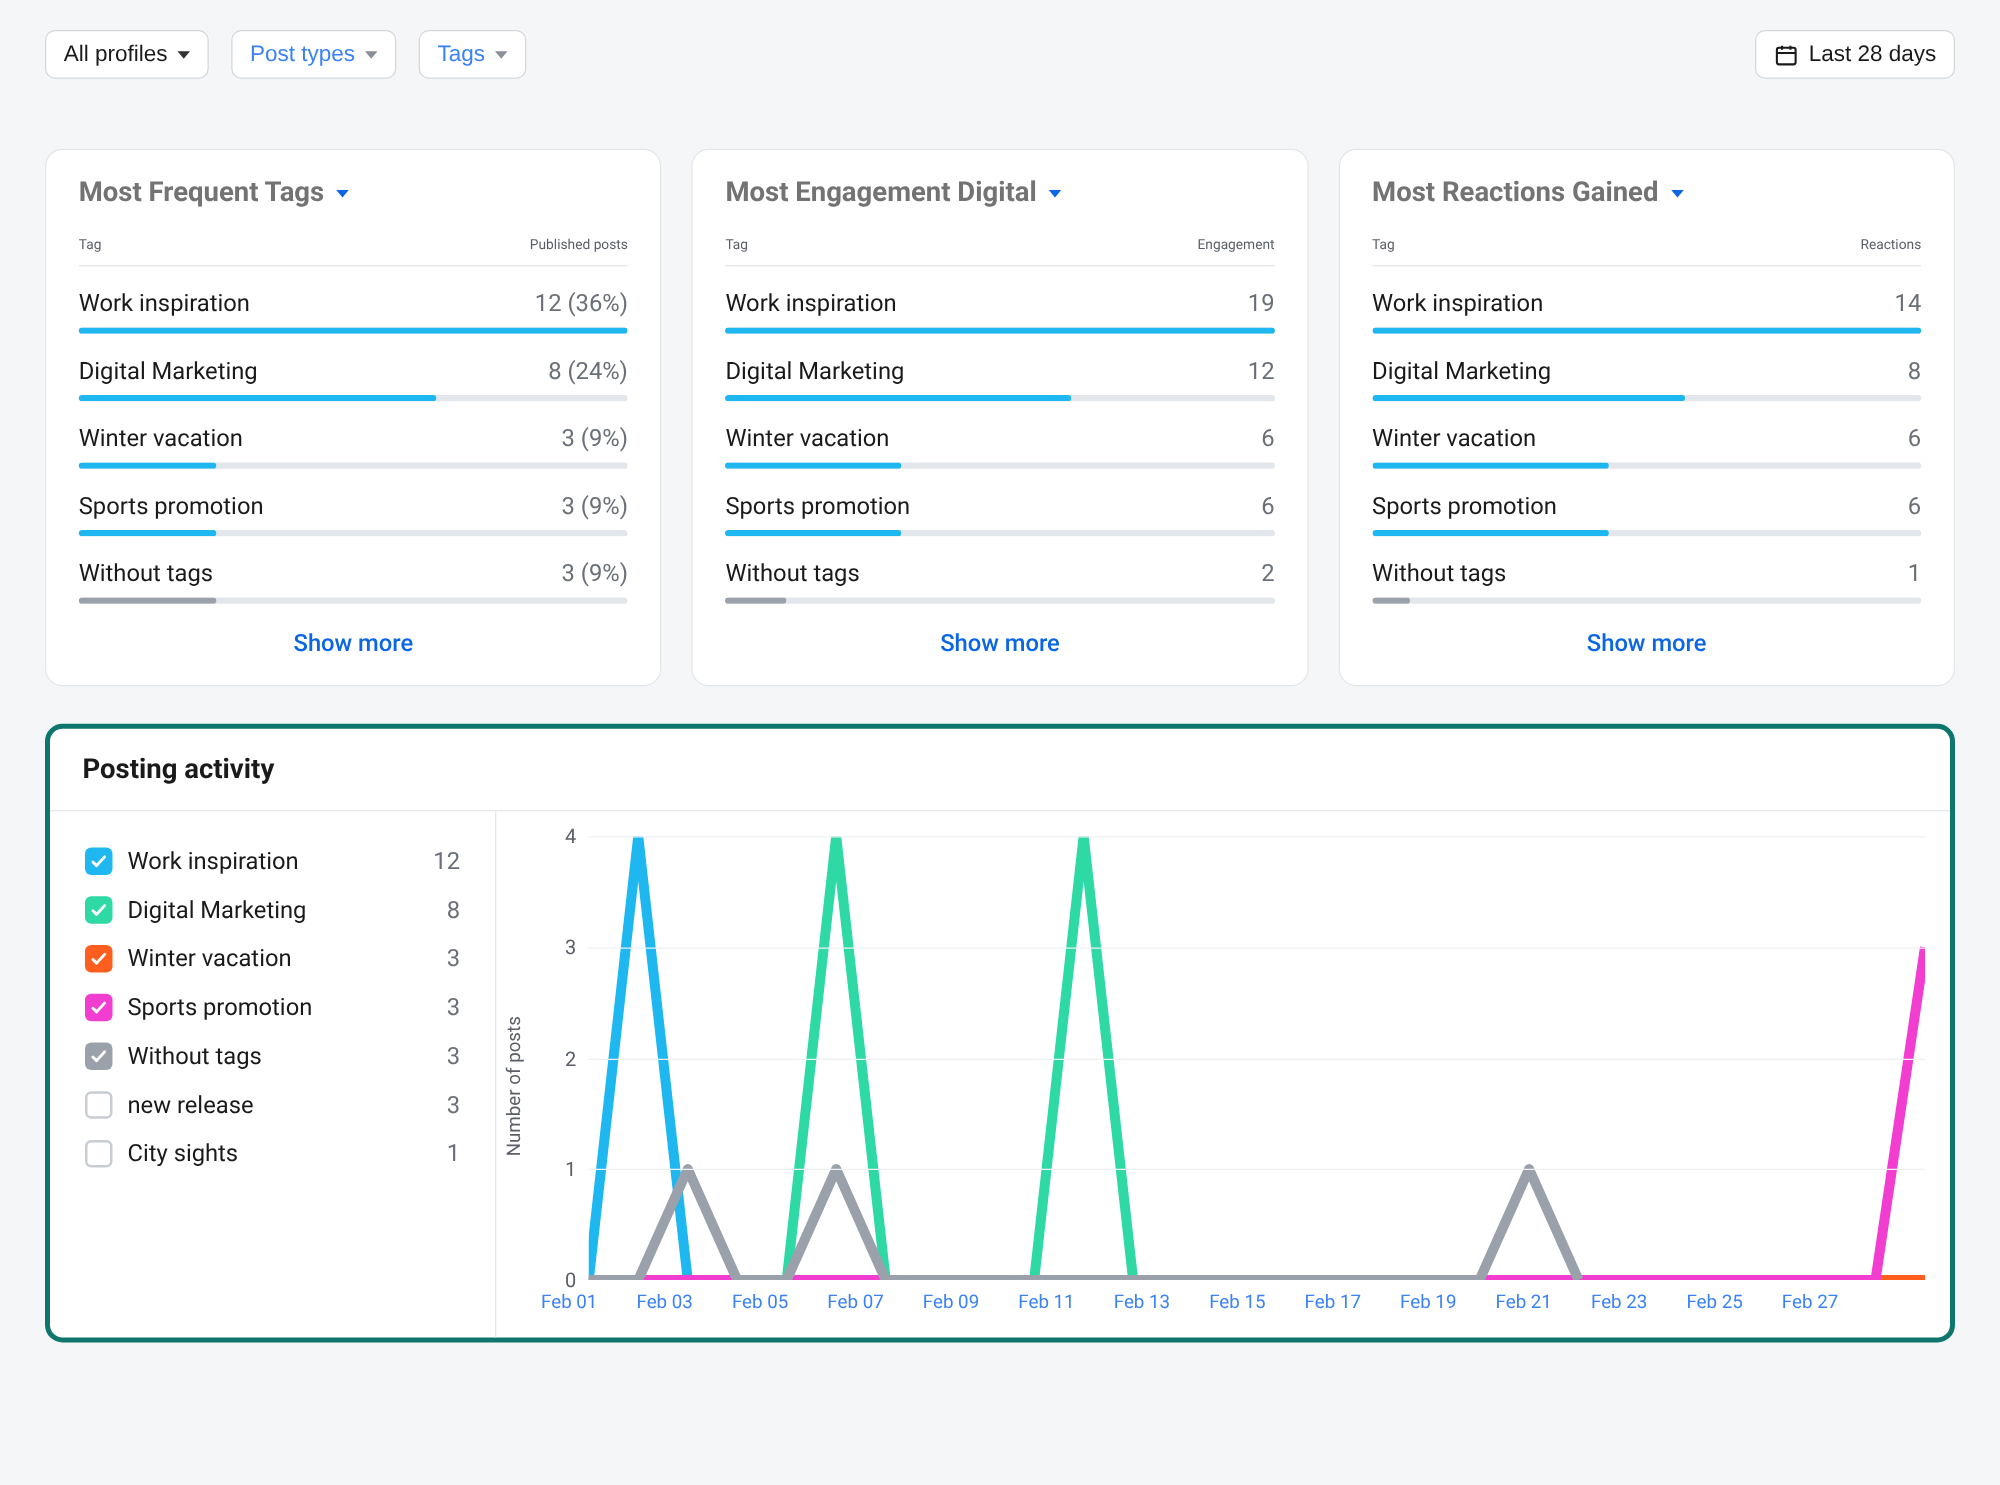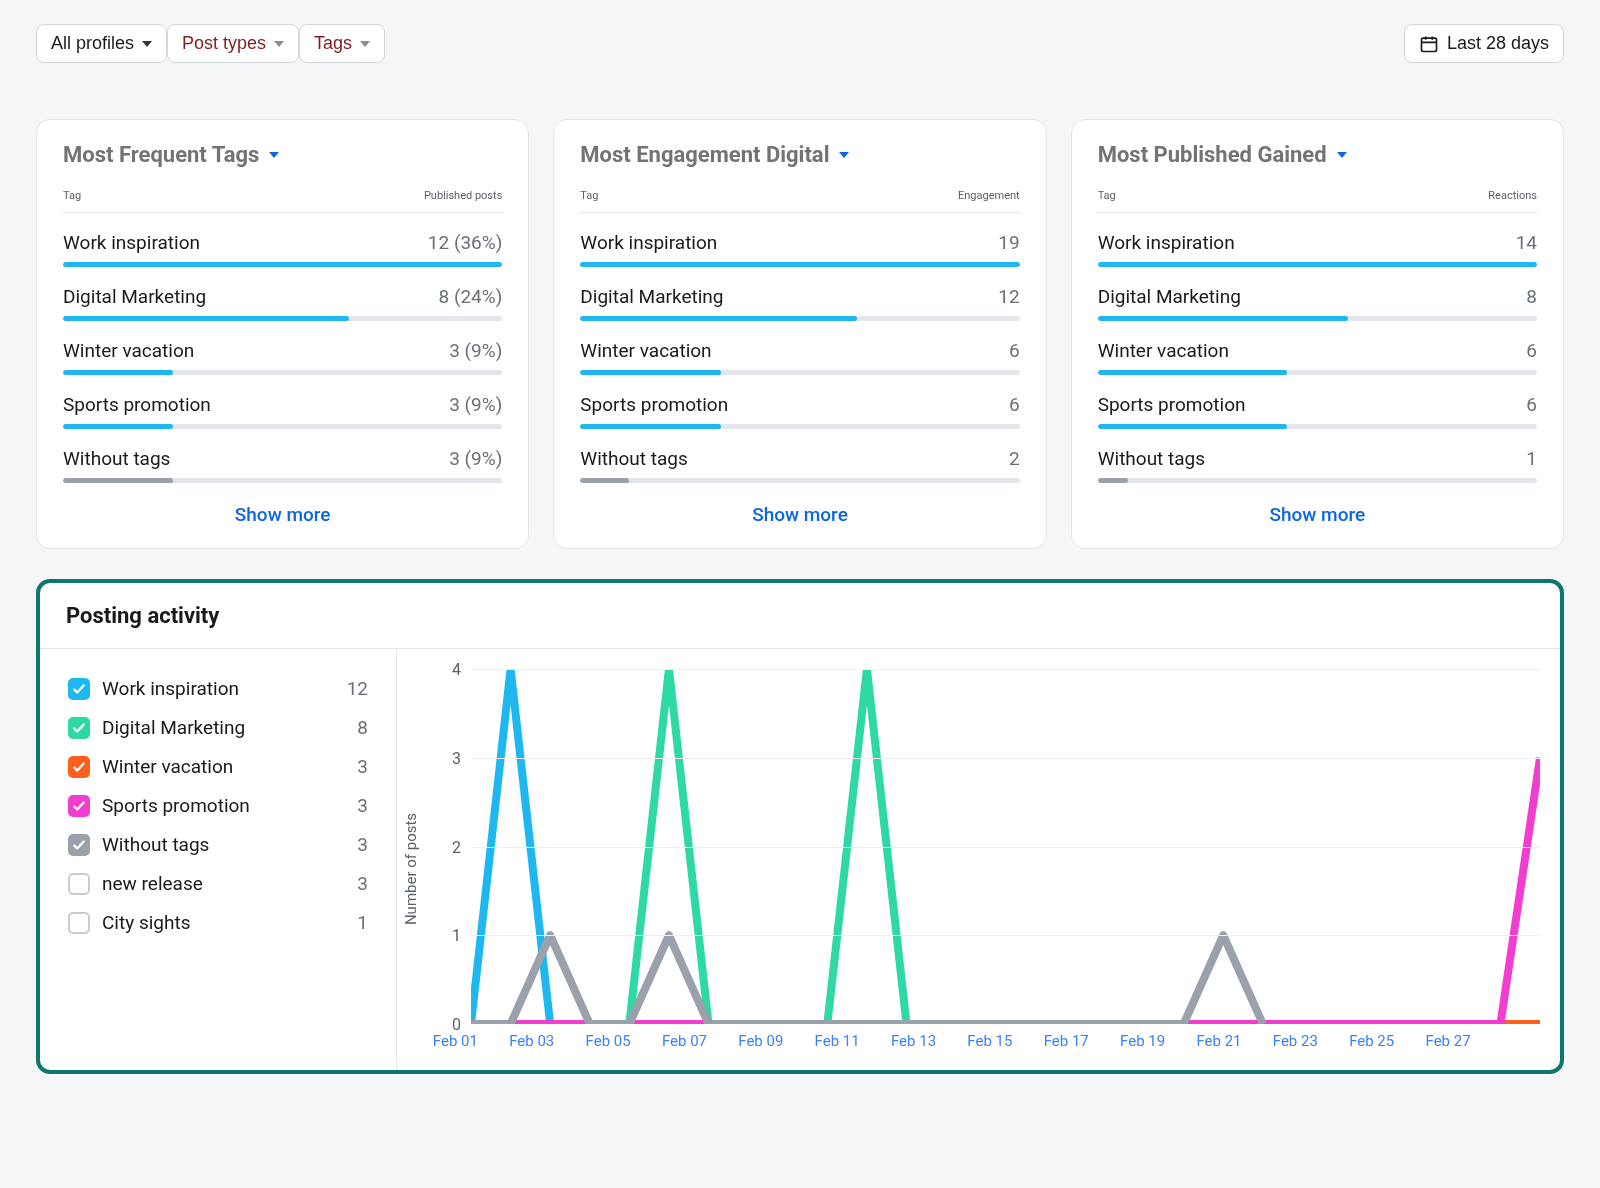--- a/index.html
+++ b/index.html
@@ -13,35 +13,35 @@
     font-size: 17px;
   }
 
   
   .filter-bar {
     display: flex;
     justify-content: space-between;
     align-items: center;
     margin-bottom: 56px;
   }
-  .filter-left { display: flex; gap: 0; }
+  .filter-left { display: flex; gap: 18px; }
   .filter-btn {
     border: 1px solid #d3d7dd;
     background: #fff;
     border-radius: 8px;
     padding: 8px 14px;
     font-size: 18px;
     display: flex;
     align-items: center;
     gap: 8px;
     cursor: pointer;
     font-weight: 500;
     color: #1a1a1a;
   }
-  .filter-btn.muted { color: #7f1d1d; font-weight: 400; }
+  .filter-btn.muted { color: #3b82f6; font-weight: 400; }
   .chev-down {
     width: 0; height: 0;
     border-left: 5px solid transparent;
     border-right: 5px solid transparent;
     border-top: 6px solid #333;
   }
   .filter-btn.muted .chev-down { border-top-color: #8a8f98; }
   .cal-icon svg { width: 20px; height: 20px; display: block; }
 
   
@@ -346,21 +346,21 @@
           <span class="value">2</span>
         </div>
         <div class="bar-track">
           <div class="bar-fill" style="width: 11%; background: rgb(155, 161, 171);"></div>
         </div>
       </div>
       <div class="show-more">Show more</div>
     </div>
     <div class="card">
       <div class="card-header">
-        <h3>Most Published Gained</h3>
+        <h3>Most Reactions Gained</h3>
         <span class="chev-down"></span>
       </div>
       <div class="col-headers">
         <span>Tag</span>
         <span>Reactions</span>
       </div>
       <div class="stat-row">
         <div class="row-top">
           <span>Work inspiration</span>
           <span class="value">14</span>

